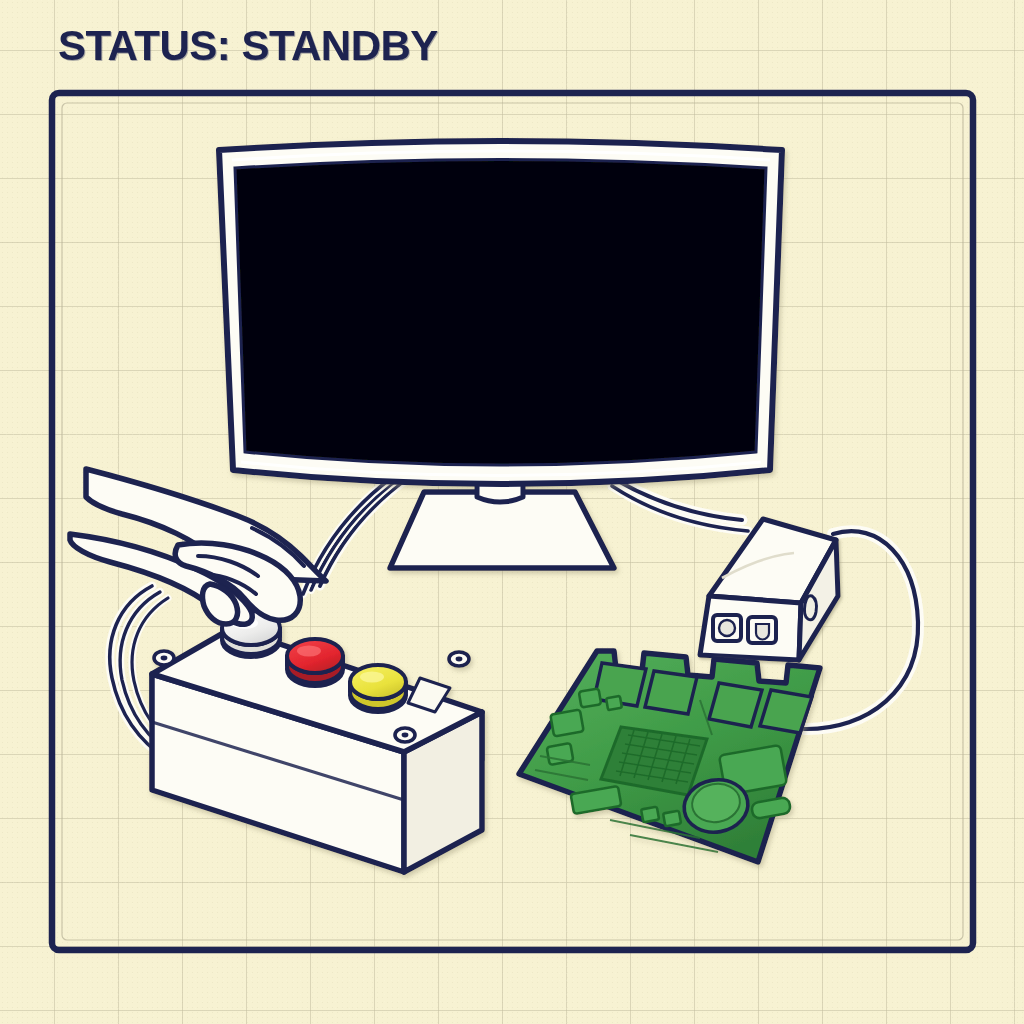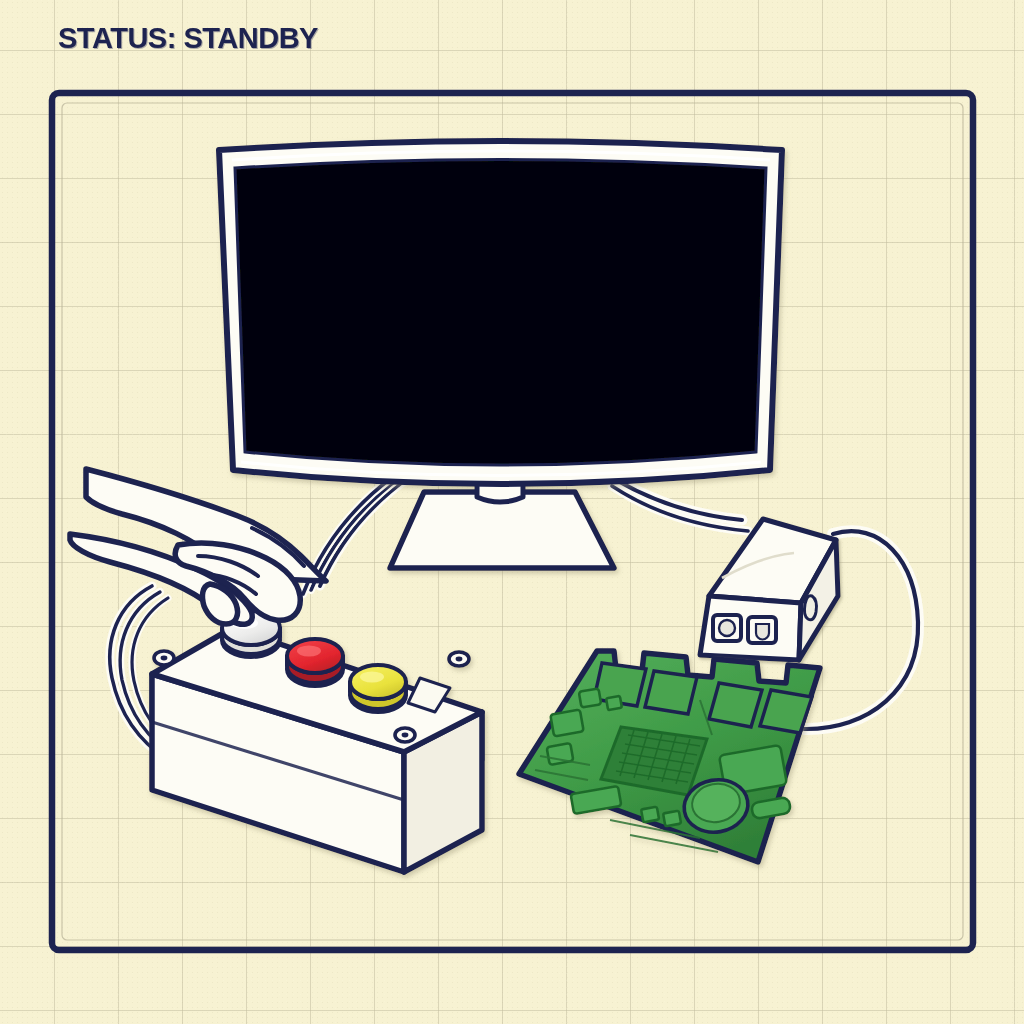--- a/index.html
+++ b/index.html
@@ -28,21 +28,21 @@
     background-image:
       radial-gradient(rgba(180,172,135,0.45) 0.6px, transparent 0.7px),
       radial-gradient(rgba(255,255,235,0.5) 0.6px, transparent 0.7px);
     background-size: 5px 5px, 7px 7px;
     background-position: 0 0, 3px 4px;
   }
   #title {
     position: absolute;
     left: 58px;
     top: 22px;
-    font-size: 29px;
+    font-size: 42px;
     font-weight: bold;
     letter-spacing: -0.5px;
     color: #1d2350;
     text-shadow: 1px 1px 0 rgba(29,35,80,0.35);
     white-space: nowrap;
   }
   #artboard {
     position: absolute;
     left: 0;
     top: 0;

